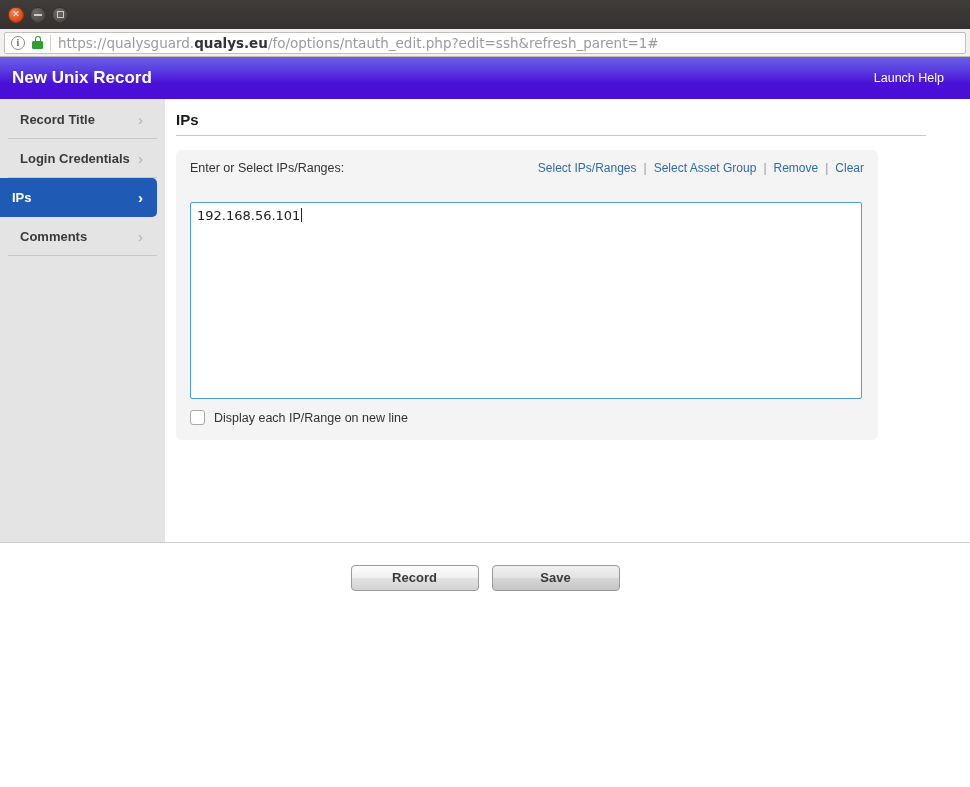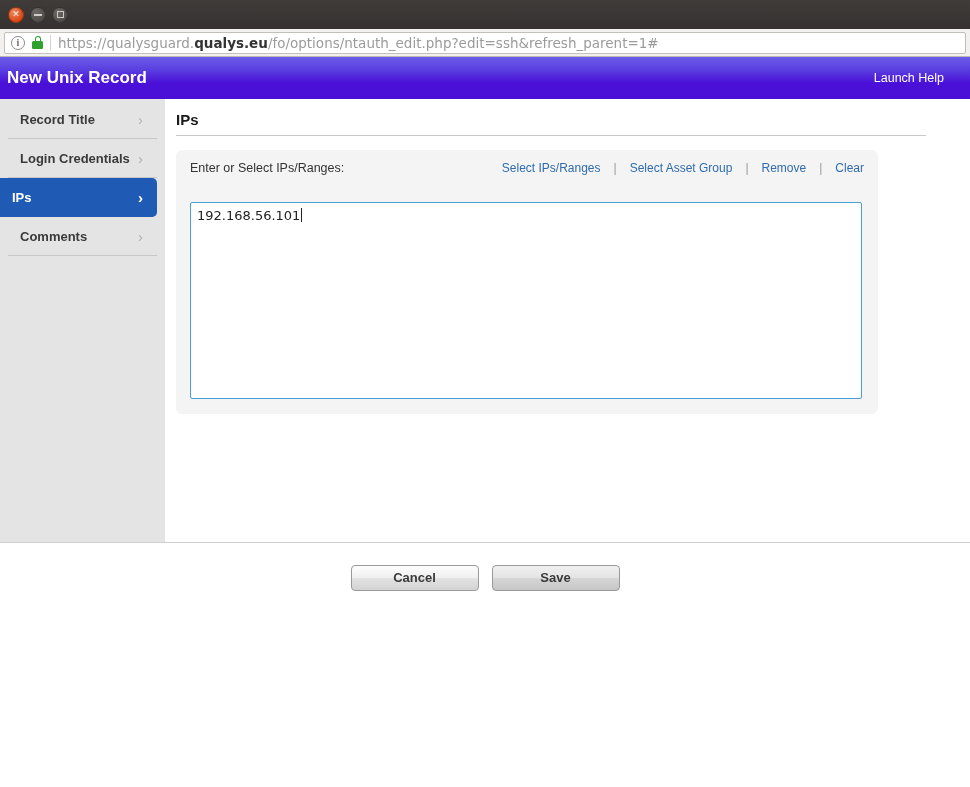--- a/index.html
+++ b/index.html
@@ -83,21 +83,21 @@
     white-space: nowrap; font-family: "DejaVu Sans", sans-serif;
   }
   #url-text .domain { color: #333333; font-weight: bold; }
 
   
   #app-header {
     height: 42px;
     background: linear-gradient(to bottom, #6a5de8 0%, #5a3fe0 30%, #4a10d8 62%, #4a0fd6 100%);
     display: flex; align-items: center;
     justify-content: space-between;
-    padding: 0 26px 0 7px;
+    padding: 0 26px 0 12px;
   }
   #app-title { color: #ffffff; font-size: 17px; font-weight: bold; }
   #launch-help {
     color: #ffffff; font-size: 12.5px; text-decoration: none; cursor: pointer;
   }
 
   
   #body-split { display: flex; height: 443px; }
 
   #sidebar {
@@ -140,21 +140,21 @@
     background: #f4f4f4;
     border-radius: 6px;
     padding: 11px 14px 15px 14px;
     width: 702px;
   }
   #panel-toprow {
     display: flex; align-items: flex-end; justify-content: space-between;
     margin-bottom: 7px;
   }
   #panel-label { font-size: 12.5px; color: #333333; }
-  #panel-links { display: flex; align-items: center; gap: 13px; font-size: 12px; }
+  #panel-links { display: flex; align-items: center; gap: 7px; font-size: 12px; }
   #panel-links a { color: #2f6cb0; text-decoration: none; cursor: pointer; }
   #panel-links .pipe { color: #9a9a9a; }
 
   #ip-textarea {
     width: 672px; height: 197px;
     background: #ffffff;
     border: 1px solid #4a9fd4;
     border-radius: 2px;
     padding: 5px 6px;
     font-size: 13px;
@@ -271,22 +271,26 @@
           <a>Select Asset Group</a>
           <span class="pipe">|</span>
           <a>Remove</a>
           <span class="pipe">|</span>
           <a>Clear</a>
         </div>
       </div>
 
       <div id="ip-textarea"><span>192.168.56.101</span><span id="ip-caret"></span></div>
 
+      <div id="checkbox-row">
+        <div id="display-checkbox"></div>
+        <div id="checkbox-label">Display each IP/Range on new line</div>
+      </div>
     </div>
   </div>
 </div>
 
 <div id="footer-divider"></div>
 <div id="footer">
-  <button class="form-btn" id="cancel-button">Cancel</button>
+  <button class="form-btn" id="cancel-button">Record</button>
   <button class="form-btn" id="save-button">Save</button>
 </div>
 <div id="page-rest"></div>
 
 </body></html>

